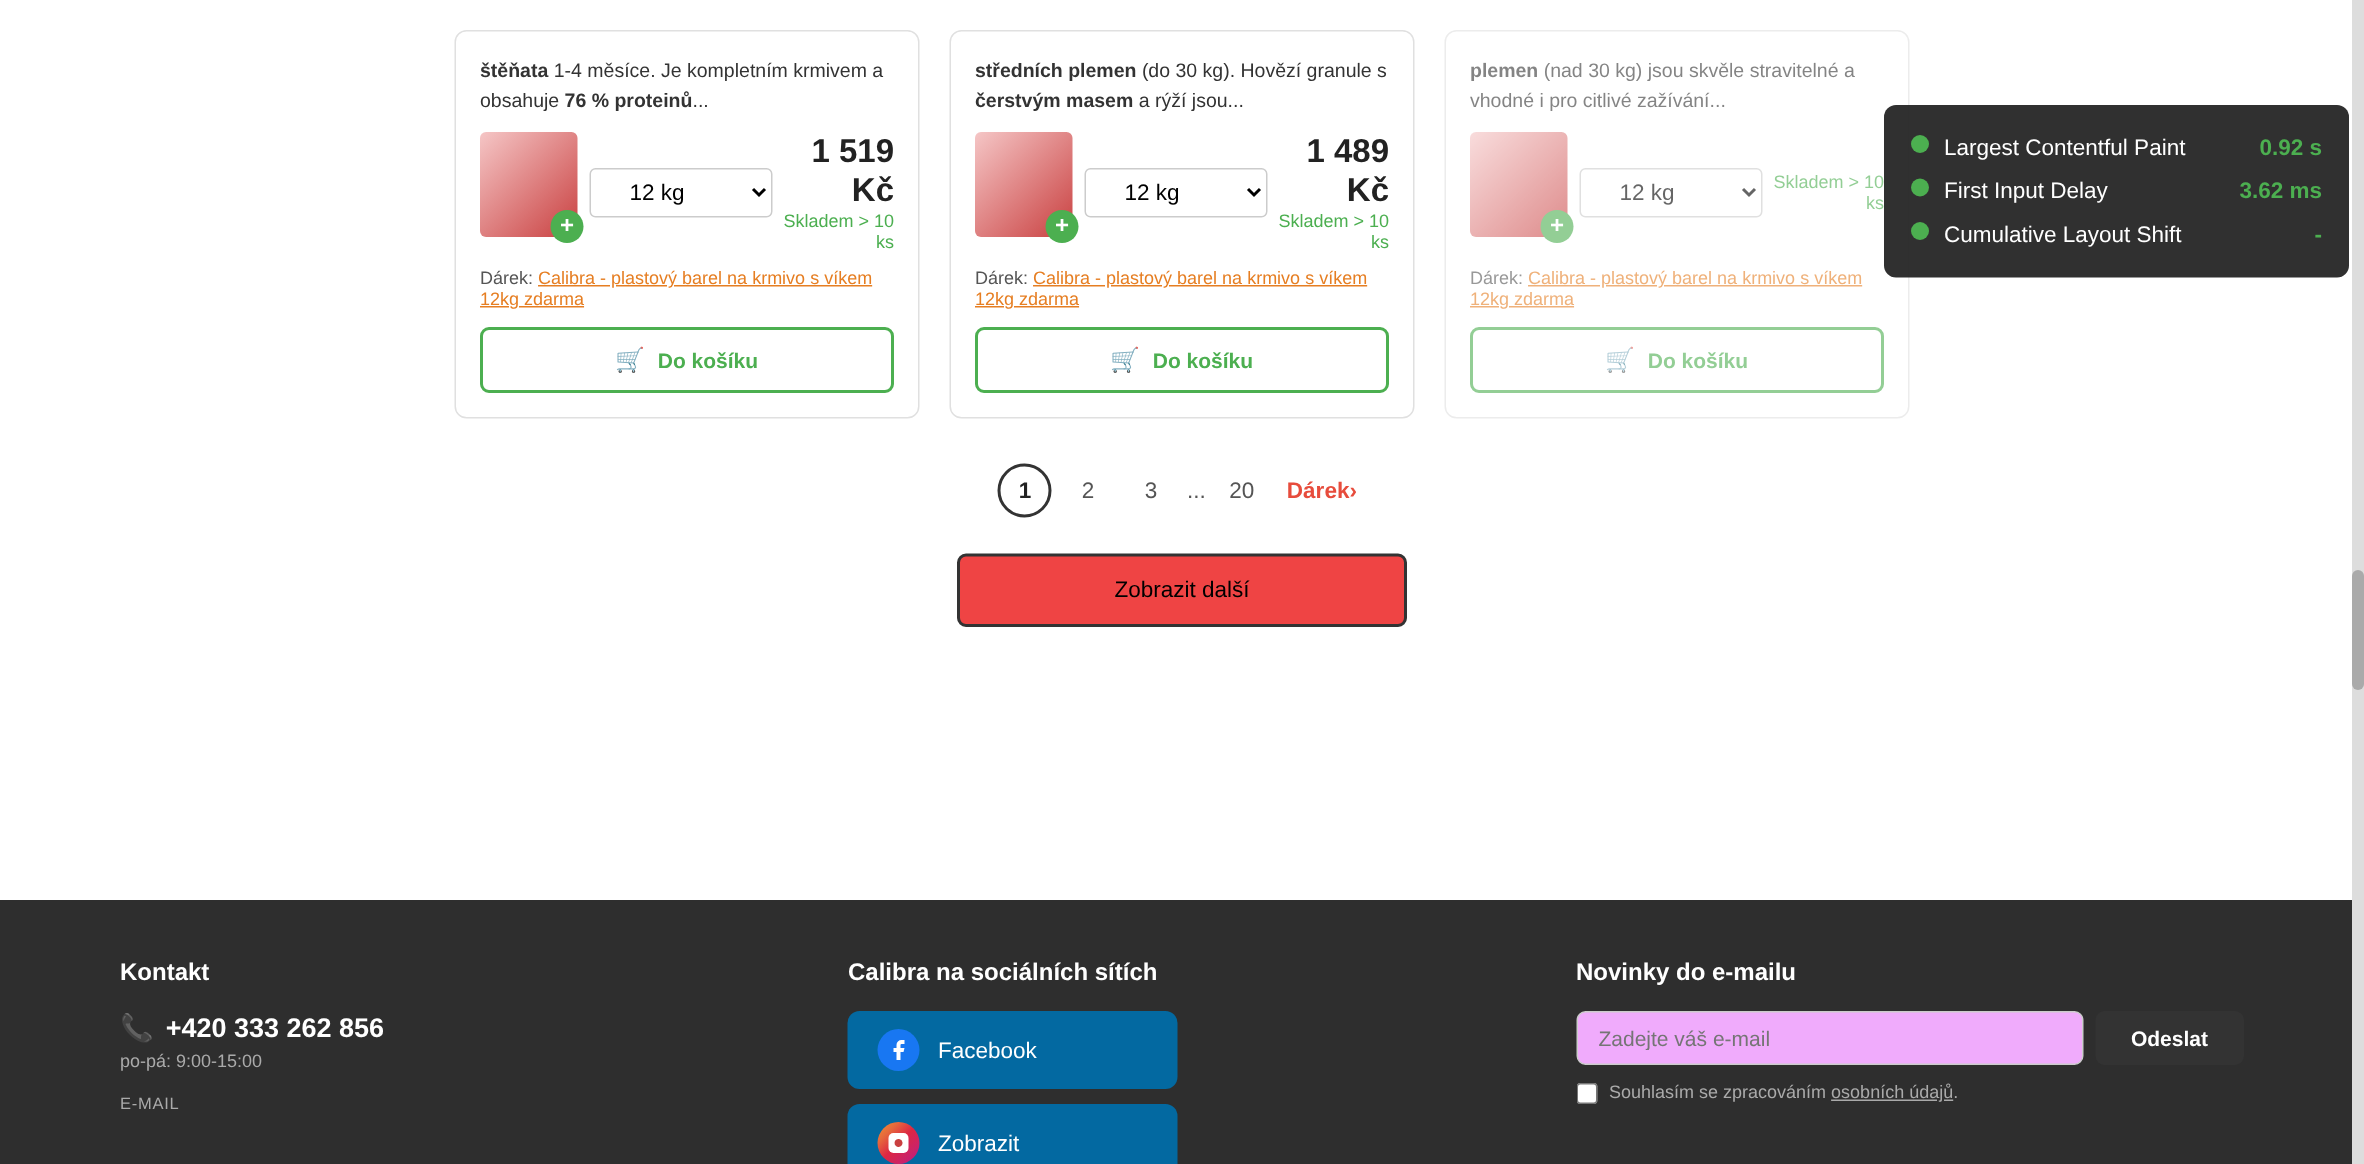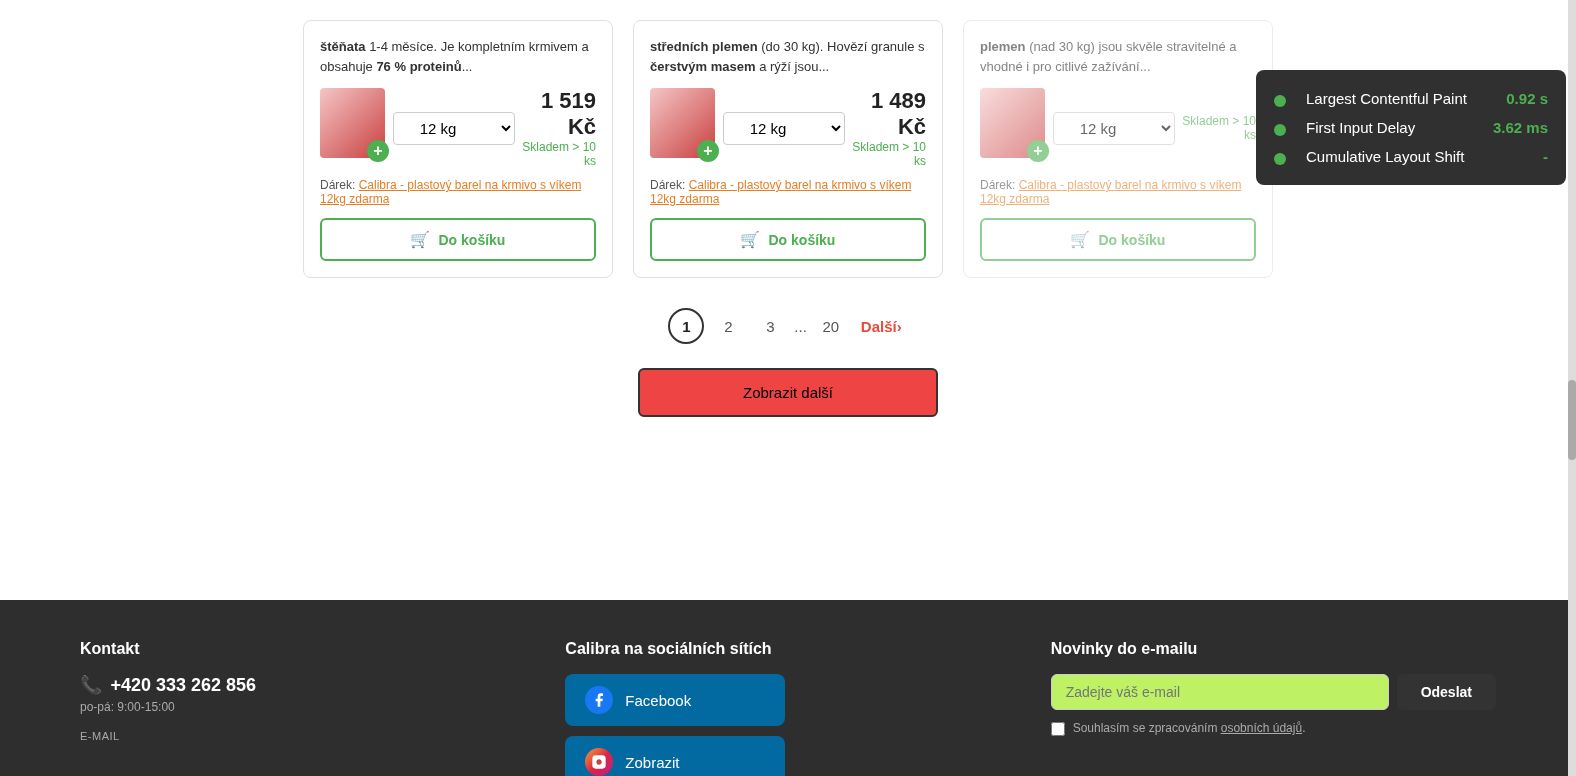--- a/index.html
+++ b/index.html
@@ -268,21 +268,21 @@
     .fb-icon { background: #1877f2; }
     .ig-icon { background: linear-gradient(135deg, #f09433 0%, #e6683c 25%, #dc2743 50%, #cc2366 75%, #bc1888 100%); }
 
     
     .email-input {
       width: 100%;
       padding: 4px 14px;
       border: 1px solid #ccc;
       border-radius: 6px;
       font-size: 14px;
-      background: #bef264;
+      background: #f0abfc;
       margin-bottom: 10px;
     }
 
     .send-btn {
       padding: 10px 24px;
       background: #333;
       color: #fff;
       border: none;
       border-radius: 6px;
       font-size: 14px;
@@ -336,22 +336,22 @@
 
     .perf-row {
       display: flex;
       align-items: center;
       justify-content: space-between;
       padding: 6px 0;
     }
 
     .perf-row-left {
       display: flex;
-      align-items: flex-end;
-      gap: 20px;
+      align-items: flex-start;
+      gap: 10px;
     }
 
     .perf-dot {
       width: 12px;
       height: 12px;
       border-radius: 50%;
       flex-shrink: 0;
     }
 
     .dot-green { background: #4CAF50; }
@@ -505,21 +505,21 @@
 
   </div>
 
   <div class="pagination-row">
     <button class="page-btn active">1</button>
     <button class="page-btn">2</button>
     <button class="page-btn">3</button>
     <span class="dots">...</span>
     <button class="page-btn">20</button>
     <button class="page-btn red">
-      <span>Další</span> ›
+      <span>Dárek</span> ›
     </button>
   </div>
 
   <button class="show-more-btn">
     <span>Zobrazit další</span>
   </button>
 
 </div>
 
 <footer class="footer">

